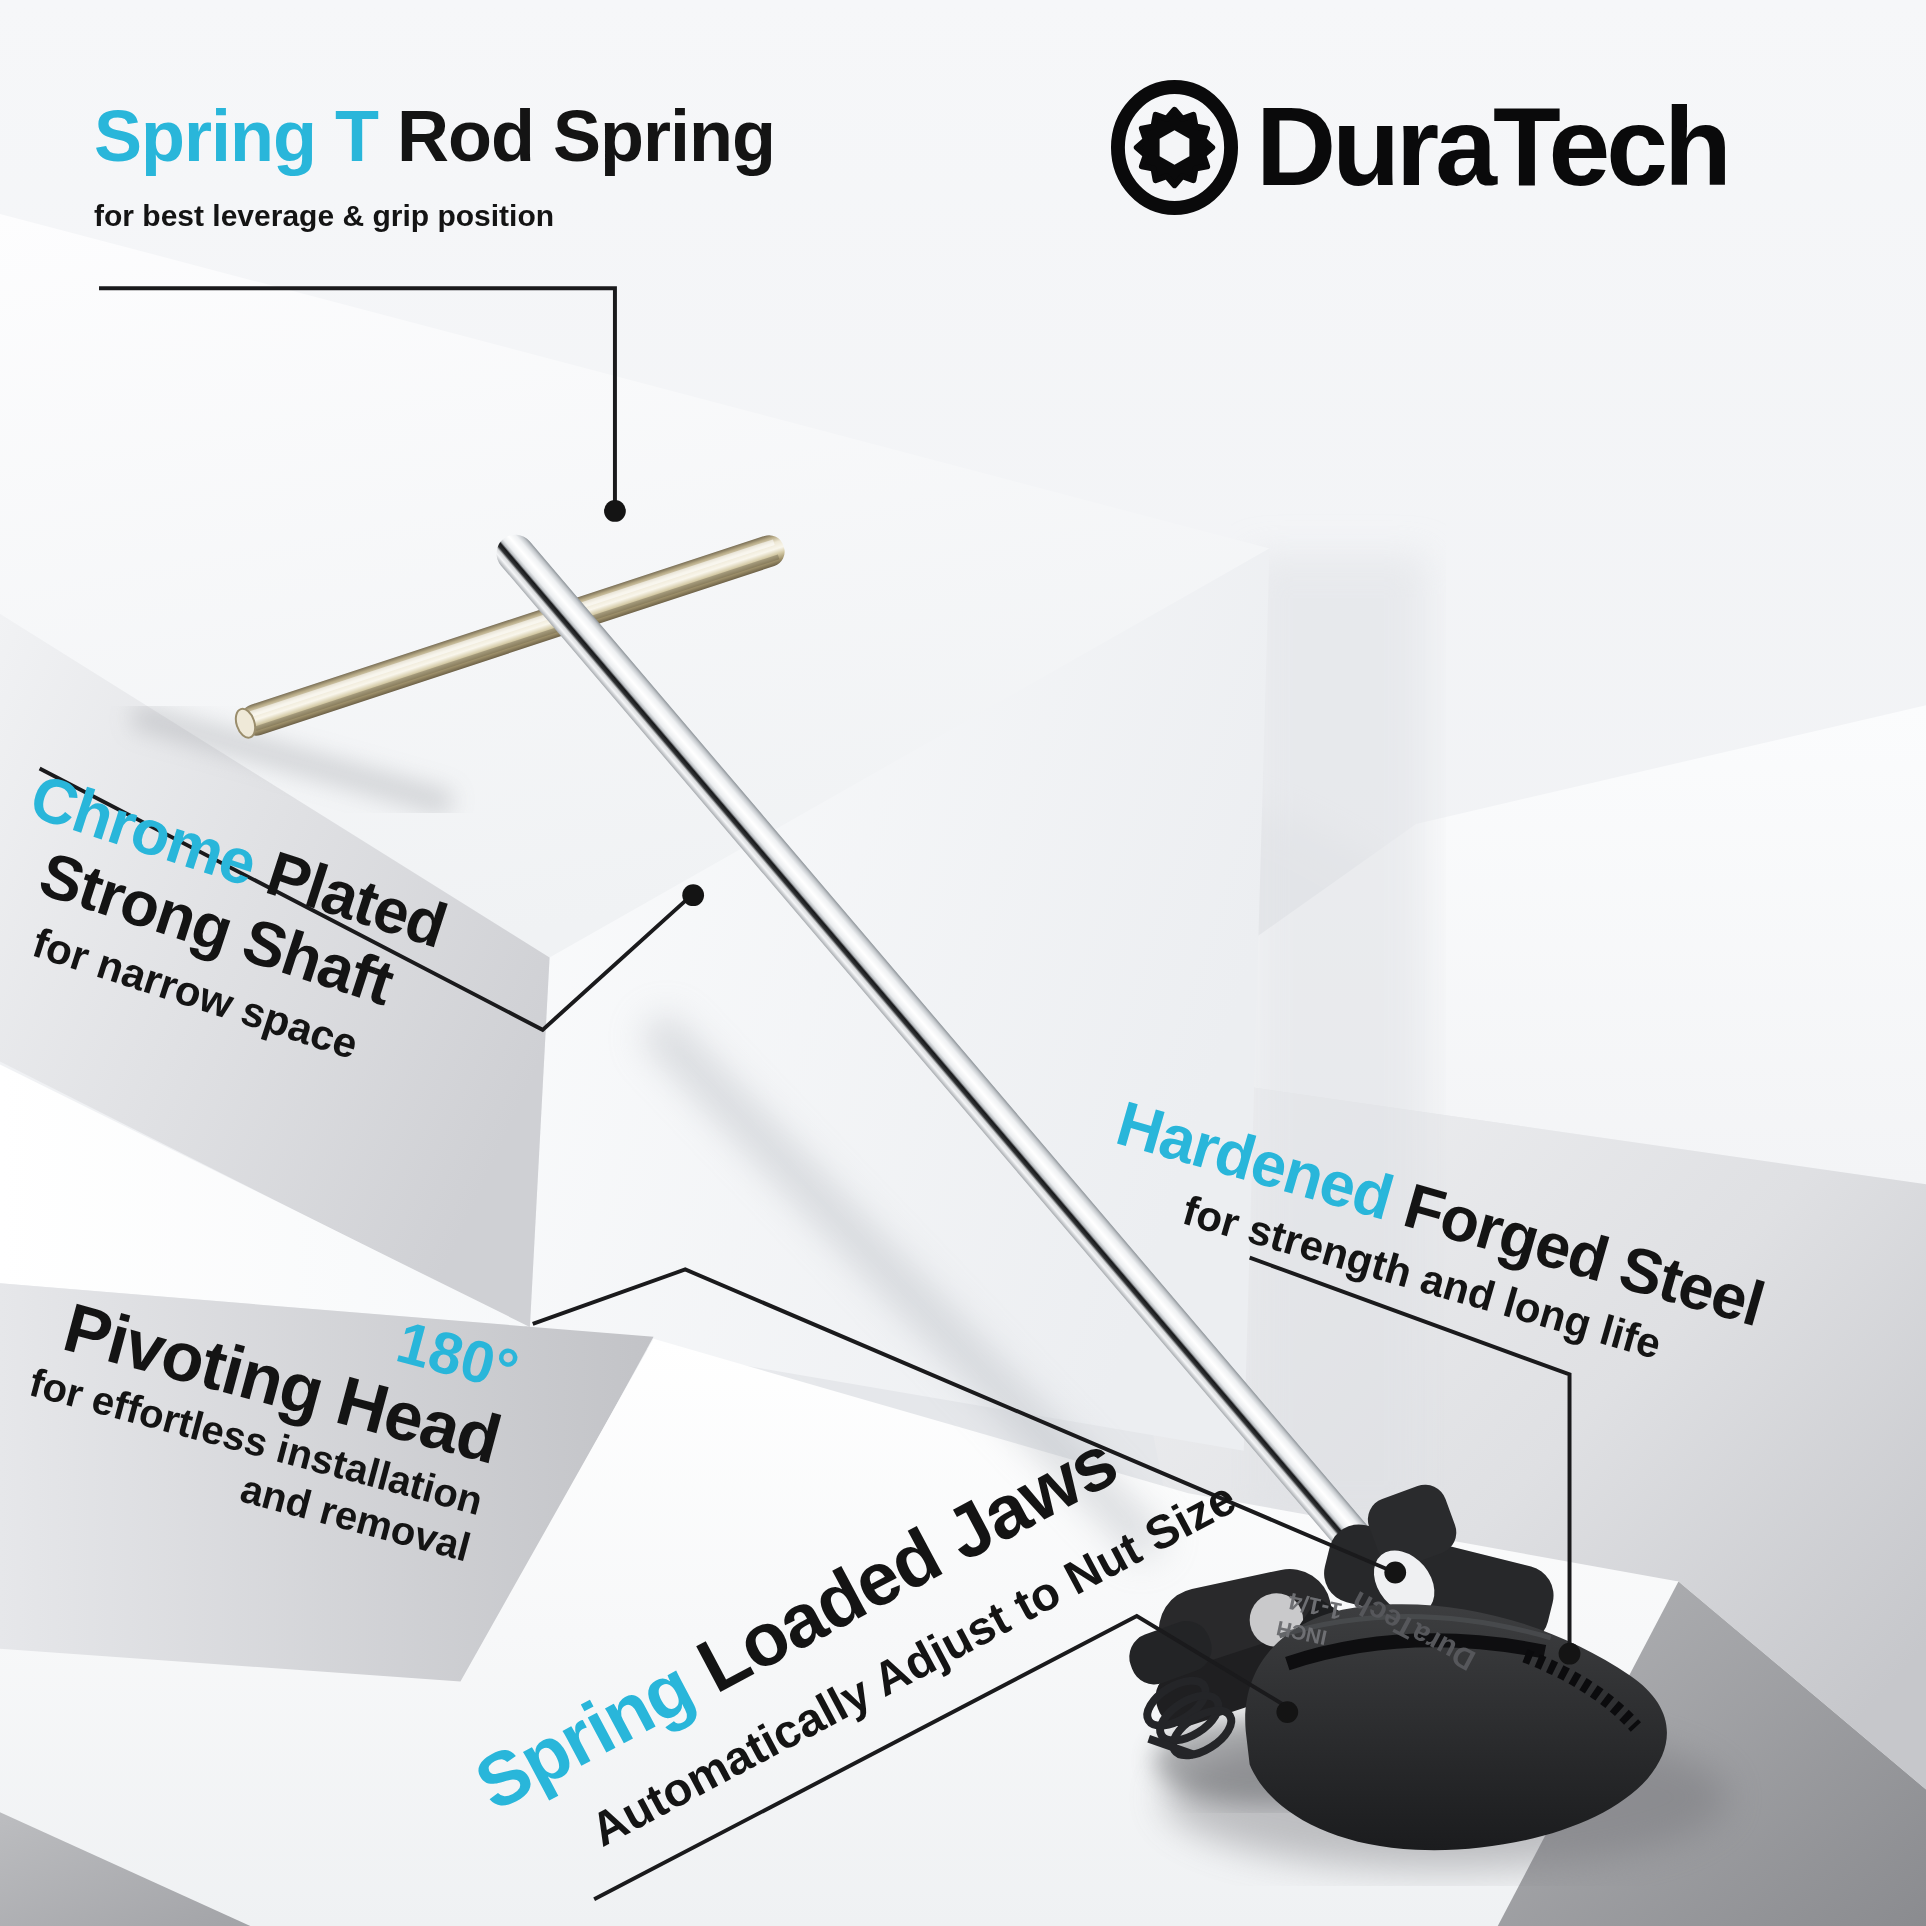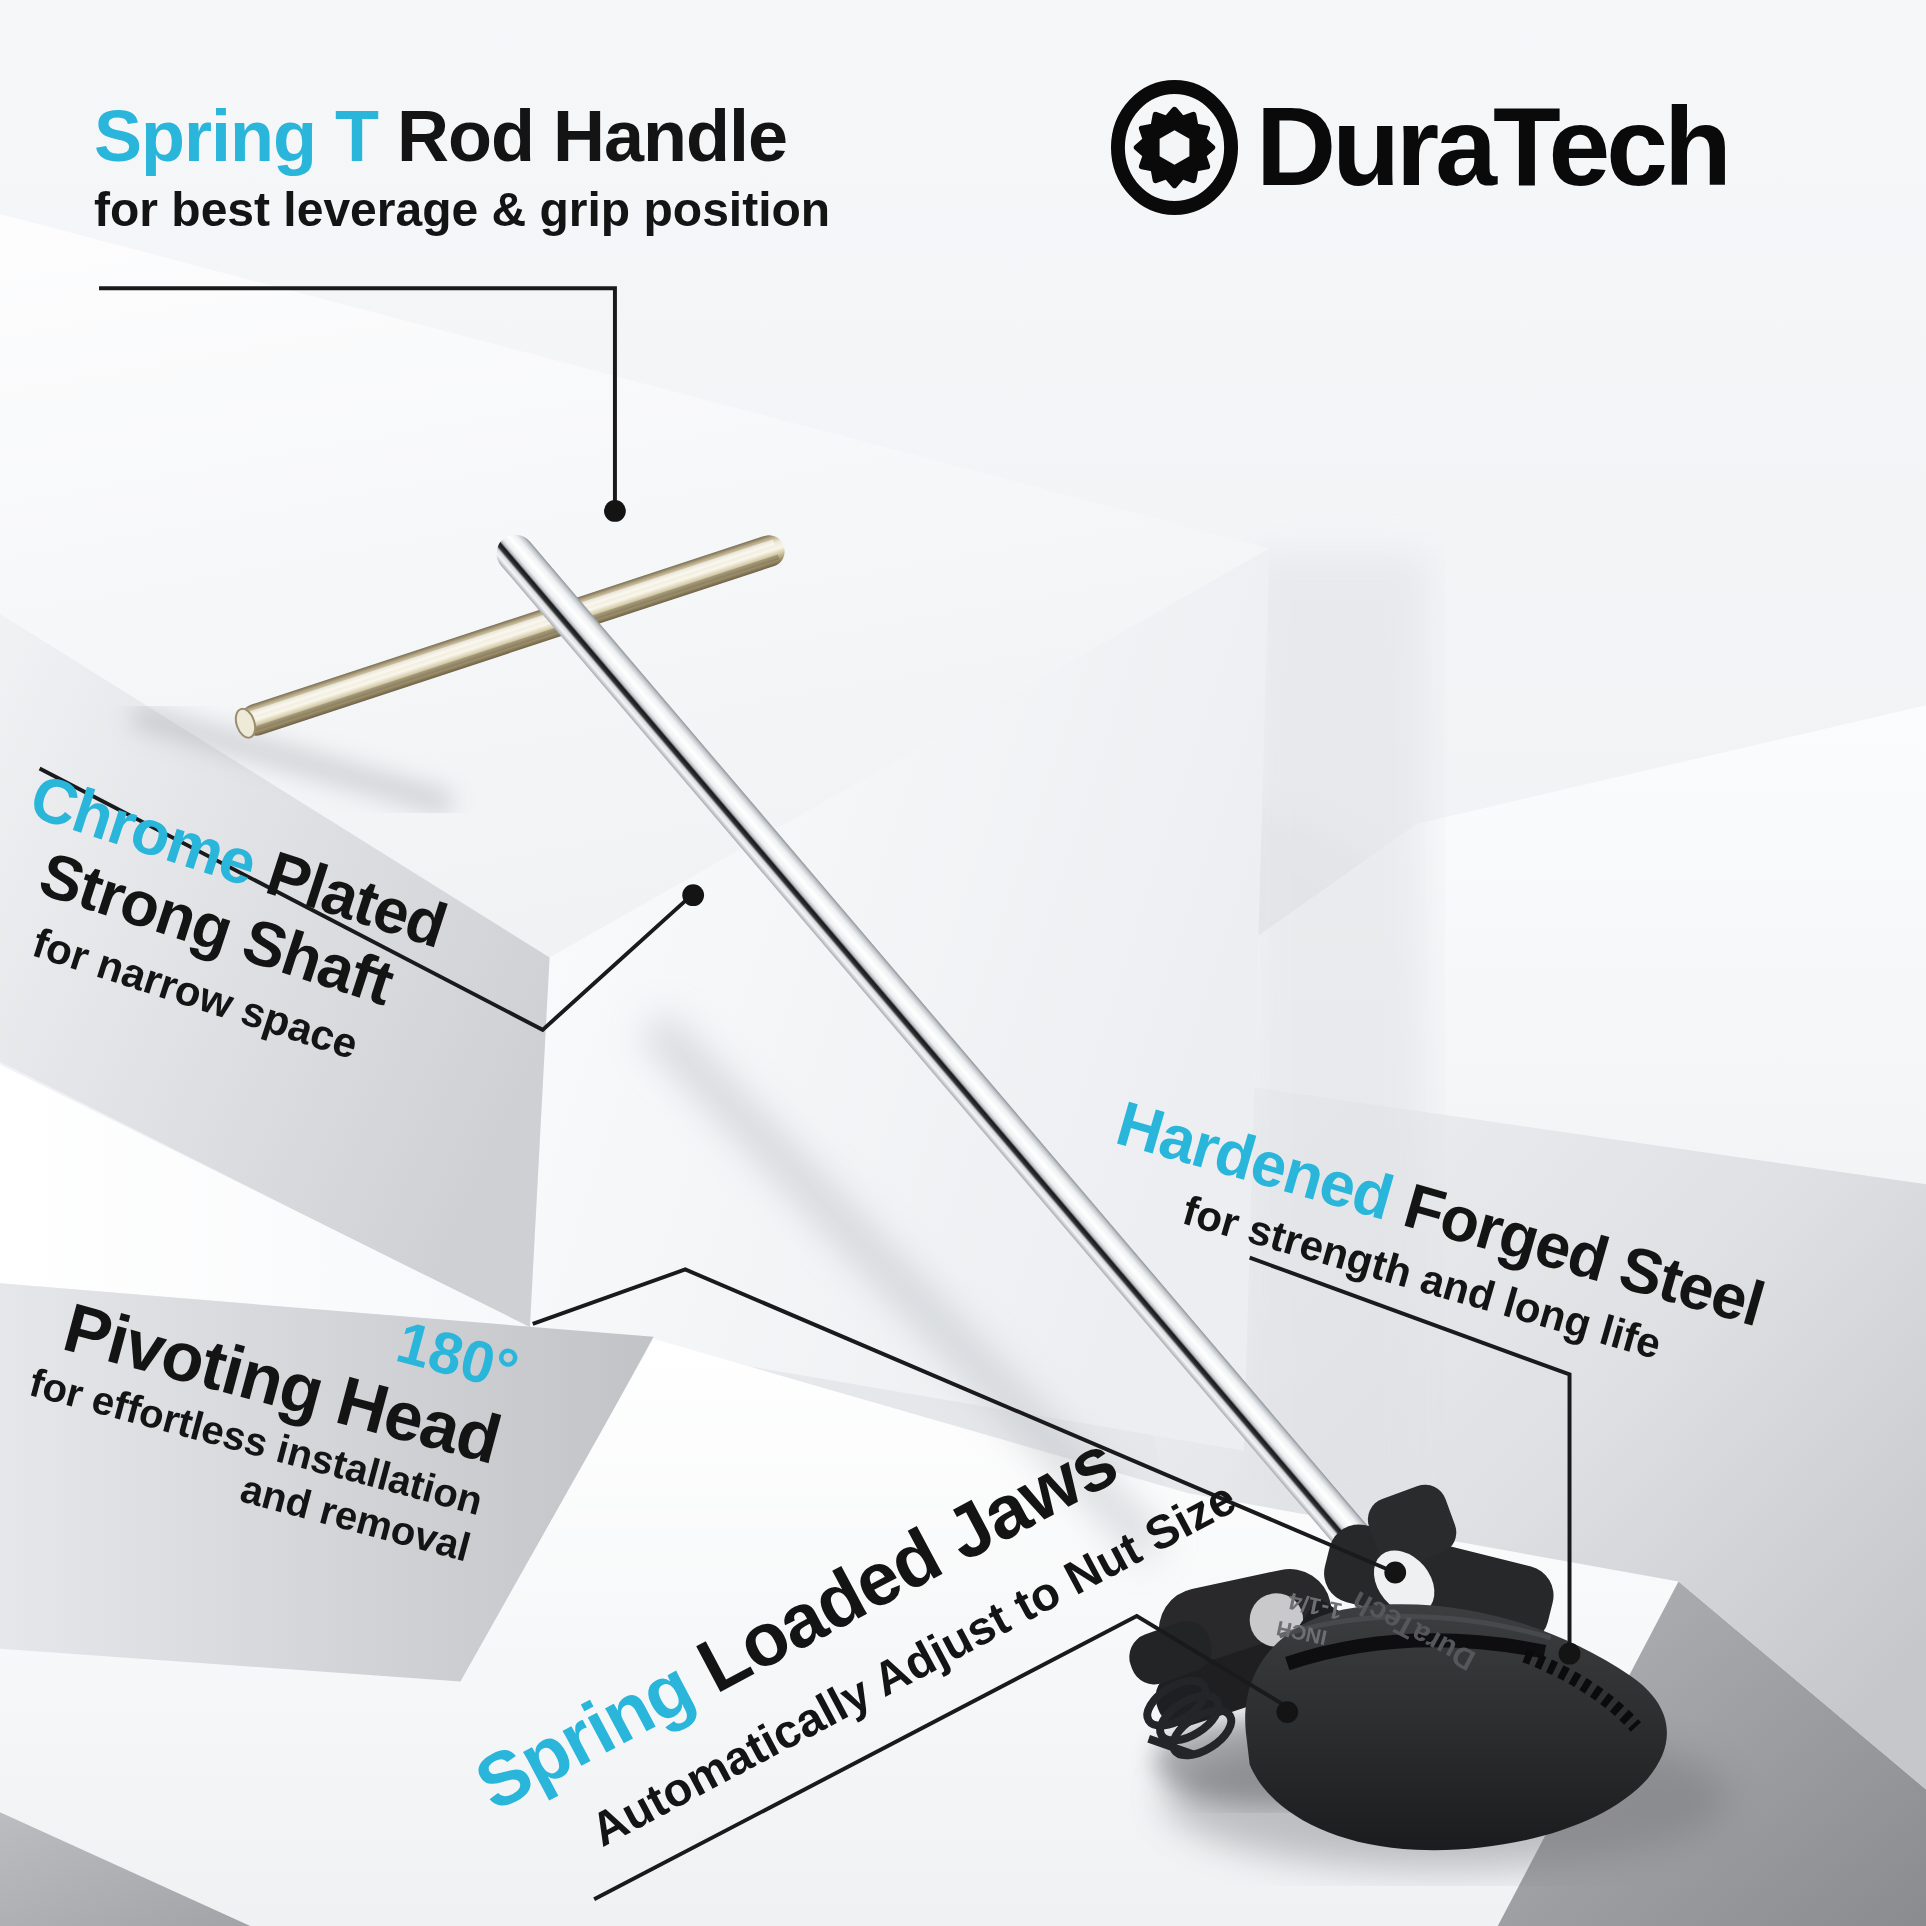--- a/index.html
+++ b/index.html
@@ -8,21 +8,21 @@
     position:relative; width:1927px; height:1927px; overflow:hidden;
     font-family:"Liberation Sans", sans-serif; color:var(--ink);
   }
   .scene { position:absolute; left:0; top:0; }
   .txt { position:absolute; font-weight:bold; color:var(--ink); }
   .cyan { color:var(--accent); }
   .nowrap { white-space:nowrap; }
 
   .slidingT { left:94px; top:95px; text-align:left; }
   .slidingT .t1 { font-size:72px; line-height:83px; letter-spacing:-1px; }
-  .slidingT .t2 { font-size:48px; line-height:51px; margin-top:6px; letter-spacing:0px; }
+  .slidingT .t2 { font-size:30px; line-height:51px; margin-top:12px; letter-spacing:0px; }
 
   .logo { left:1109px; top:77px; display:flex; align-items:center; gap:16px; }
   .logo .word { font-size:111px; line-height:141px; font-weight:bold; letter-spacing:-4px; color:#0a0a0b; }
 
   .chromeB { left:42px; top:760px; width:436px; text-align:center;
              transform:rotate(18deg); transform-origin:0 0; }
   .chromeB .t1 { font-size:63px; line-height:71px; letter-spacing:-1px; }
   .chromeB .t2 { font-size:42px; line-height:50px; margin-top:8px; }
 
   .pivotB { left:8px; top:1203px; width:535px; text-align:right;
@@ -207,21 +207,21 @@
     <g fill="#141414">
       <circle cx="621" cy="516" r="11"></circle>
       <circle cx="700" cy="904" r="11"></circle>
       <circle cx="1409" cy="1588" r="11"></circle>
       <circle cx="1585" cy="1670" r="11"></circle>
       <circle cx="1300" cy="1729" r="11"></circle>
     </g>
   </svg>
 
   <div class="txt slidingT">
-    <div class="t1 nowrap"><span class="cyan">Spring T</span><span> Rod Handle</span></div>
+    <div class="t1 nowrap"><span class="cyan">Spring T</span><span> Rod Spring</span></div>
     <div class="t2 nowrap">for best leverage &amp; grip position</div>
   </div>
 
   <div class="txt logo">
     <svg width="131" height="139" viewBox="-66 -70 132 140">
       <ellipse cx="0" cy="0" rx="57" ry="61" fill="none" stroke="#0a0a0b" stroke-width="14"></ellipse>
       <polygon fill="#0a0a0b" stroke="#0a0a0b" stroke-width="6" stroke-linejoin="round" points="38,0 29,7.8 32.9,19 21.2,21.2 19,32.9 7.8,29 0,38 -7.8,29 -19,32.9 -21.2,21.2 -32.9,19 -29,7.8 -38,0 -29,-7.8 -32.9,-19 -21.2,-21.2 -19,-32.9 -7.8,-29 0,-38 7.8,-29 19,-32.9 21.2,-21.2 32.9,-19 29,-7.8"></polygon>
       <polygon fill="#f4f5f7" points="15,-8.7 15,8.7 0,17.4 -15,8.7 -15,-8.7 0,-17.4"></polygon>
     </svg>
     <div class="word nowrap">DuraTech</div>

